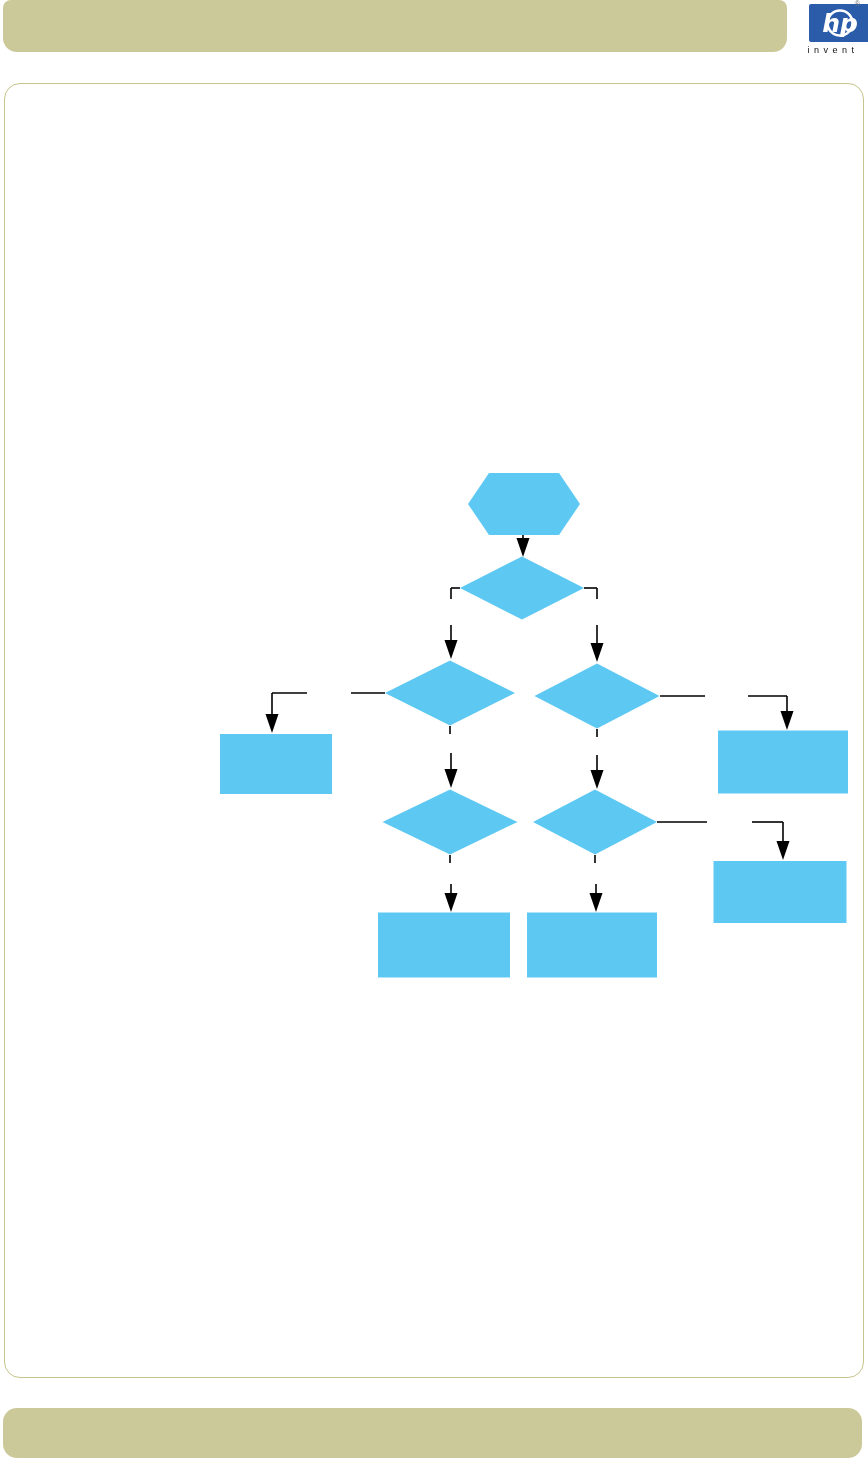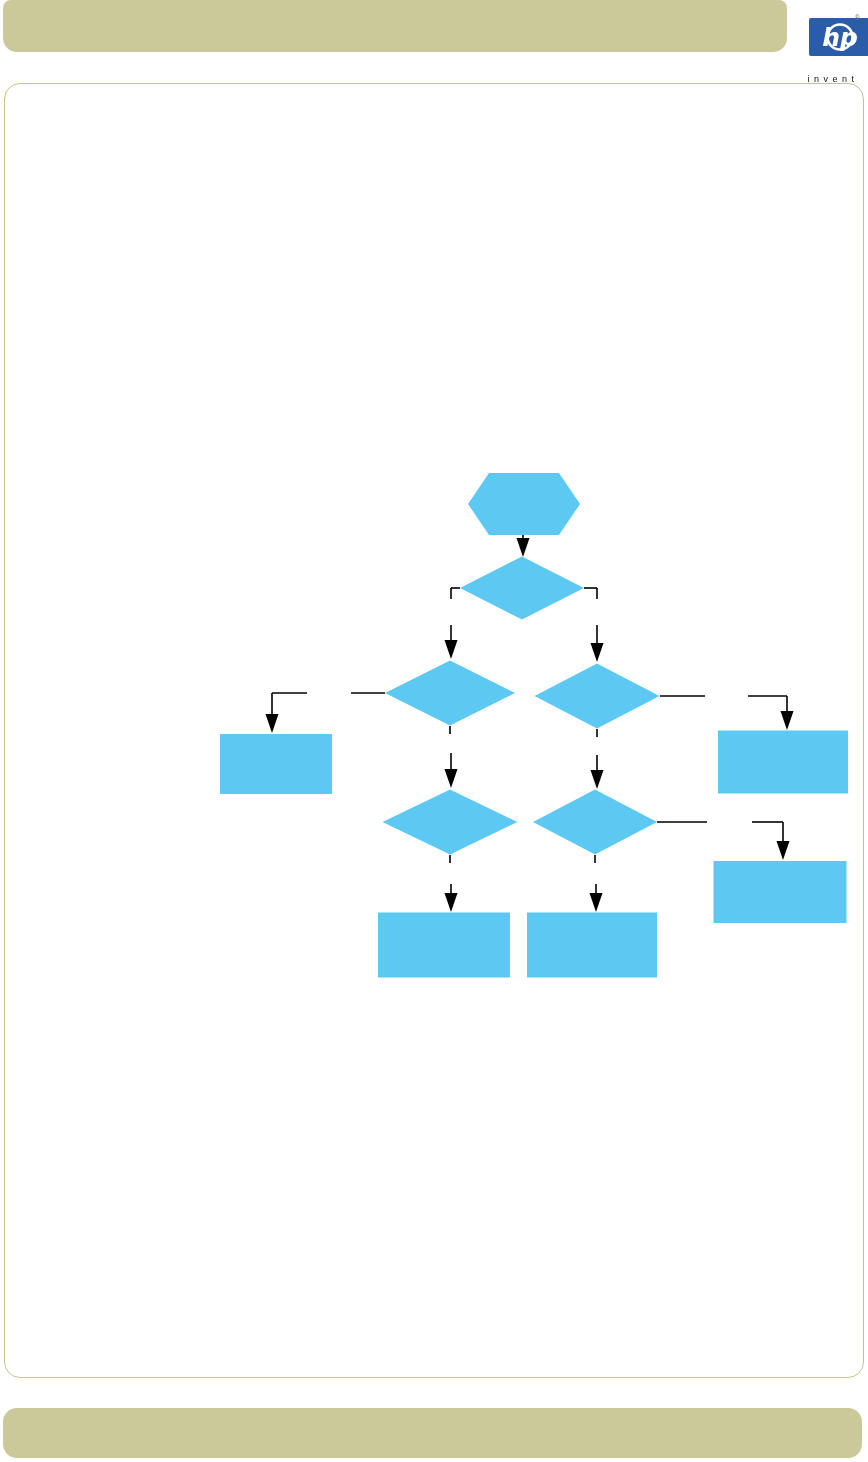--- a/index.html
+++ b/index.html
@@ -36,29 +36,29 @@
     width:860px;height:1295px;
     background:#ffffff;
     border:1px solid var(--frame-border);
     border-radius:16px;
   }
   .logo-block{
     position:absolute;left:799px;top:4px;
     width:64px;
     text-align:center;
   }
-  .logo-mark-wrap{position:relative;width:44px;height:38px;margin:14px auto;text-decoration:underline;}
+  .logo-mark-wrap{position:relative;width:44px;height:38px;margin:0 auto;text-decoration:underline;}
   .logo-mark{display:block;width:62px;height:38px;}
   .registered-mark{
     position:absolute;right:-7px;top:-4px;
     font-size:7px;color:#777;
     font-family:"Liberation Sans", sans-serif;
   }
   .logo-tagline{
-    margin-top:18px;
+    margin-top:3px;
     font-size:9px;
     font-weight:500;
     letter-spacing:4.5px;
     padding-left:4px; 
     color:var(--tagline-color);
     white-space:nowrap;
   }
   .flowchart-svg{
     position:absolute;left:0;top:0;
     width:868px;height:1462px;

